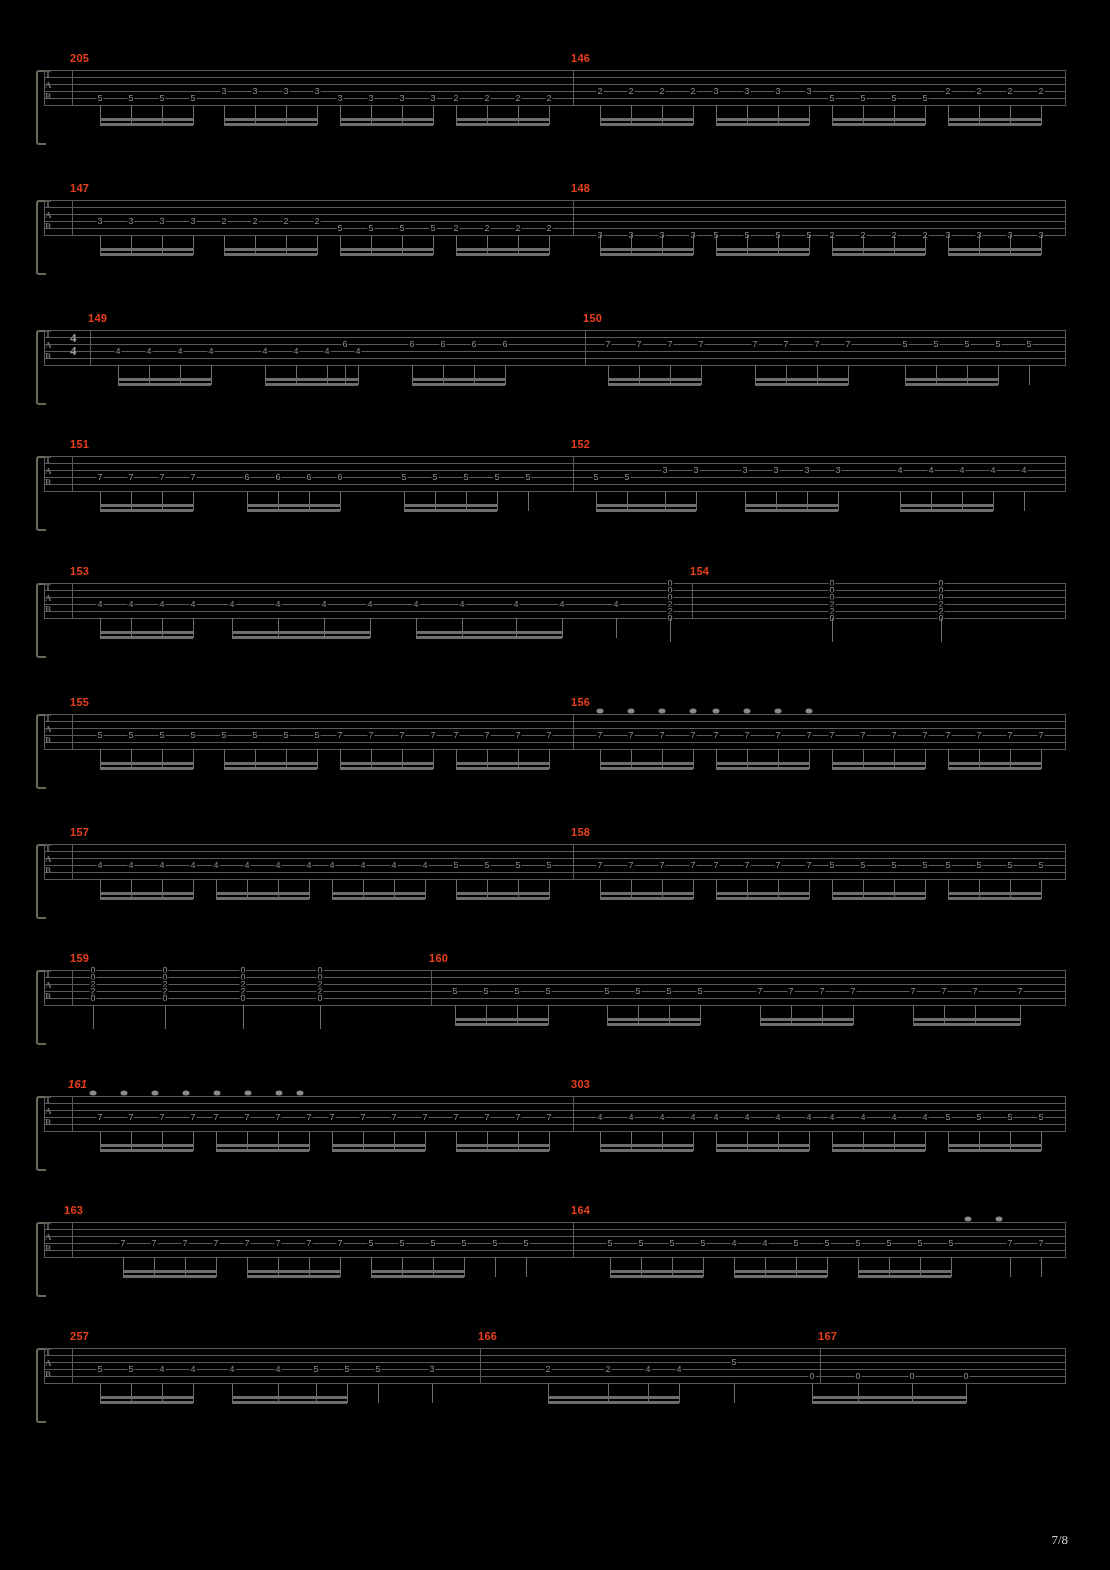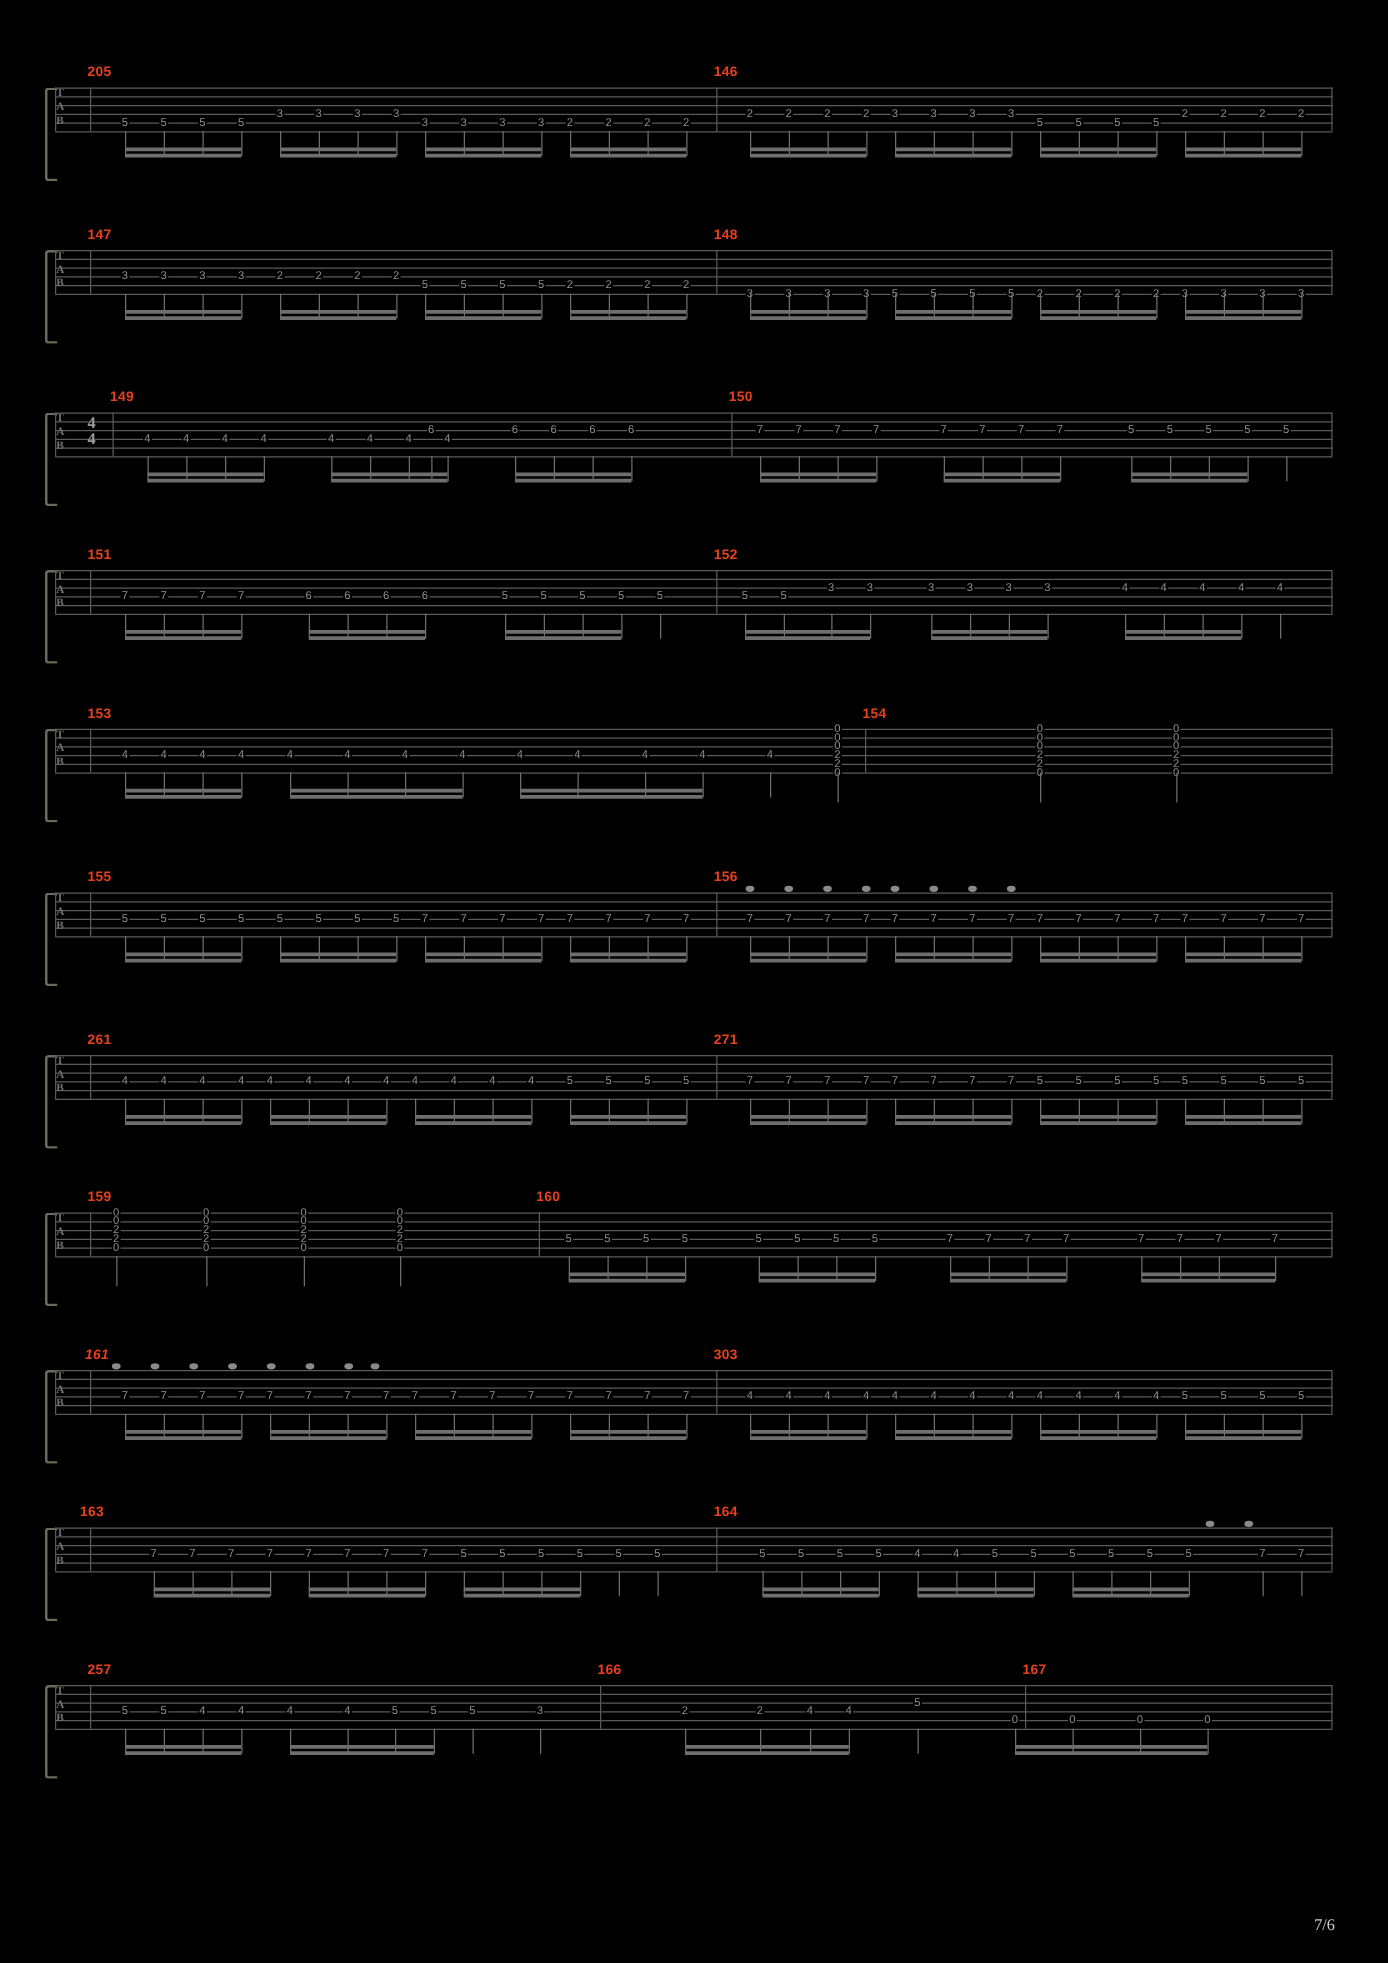--- a/index.html
+++ b/index.html
@@ -678,21 +678,21 @@
         <div class="sline" style="top: 14px;"></div>
         <div class="sline" style="top: 21px;"></div>
         <div class="sline" style="top: 28px;"></div>
         <div class="sline" style="top: 35px;"></div>
         <div class="barline" style="left: 0px; top: 0px; height: 35px;"></div>
         <div class="barline" style="left: 1021px; top: 0px; height: 35px;"></div>
       </div>
       <div class="tabletter" style="top: 18px;">T</div>
       <div class="tabletter" style="top: 29px;">A</div>
       <div class="tabletter" style="top: 40px;">B</div>
-      <div class="measure-num" style="left: 70px; top: 0px;">261</div>
+      <div class="measure-num" style="left: 70px; top: 0px;">157</div>
       <div class="barline" style="left: 28px; top: 18px; height: 35px; position: absolute; margin-left: 44px;"></div>
       <div class="note" style="left: 100px; top: 39px;">4</div>
       <div class="stem" style="left: 100px; top: 53px; height: 20px;"></div>
       <div class="note" style="left: 131px; top: 39px;">4</div>
       <div class="stem" style="left: 131px; top: 53px; height: 20px;"></div>
       <div class="note" style="left: 162px; top: 39px;">4</div>
       <div class="stem" style="left: 162px; top: 53px; height: 20px;"></div>
       <div class="note" style="left: 193px; top: 39px;">4</div>
       <div class="stem" style="left: 193px; top: 53px; height: 20px;"></div>
       <div class="note" style="left: 216px; top: 39px;">4</div>
@@ -720,21 +720,21 @@
       <div class="note" style="left: 549px; top: 39px;">5</div>
       <div class="stem" style="left: 549px; top: 53px; height: 20px;"></div>
       <div class="beam" style="left: 100px; width: 93px; top: 71px;"></div>
       <div class="beam" style="left: 100px; width: 93px; top: 66px;"></div>
       <div class="beam" style="left: 216px; width: 93px; top: 71px;"></div>
       <div class="beam" style="left: 216px; width: 93px; top: 66px;"></div>
       <div class="beam" style="left: 332px; width: 93px; top: 71px;"></div>
       <div class="beam" style="left: 332px; width: 93px; top: 66px;"></div>
       <div class="beam" style="left: 456px; width: 93px; top: 71px;"></div>
       <div class="beam" style="left: 456px; width: 93px; top: 66px;"></div>
-      <div class="measure-num" style="left: 571px; top: 0px;">271</div>
+      <div class="measure-num" style="left: 571px; top: 0px;">158</div>
       <div class="barline" style="left: 529px; top: 18px; height: 35px; position: absolute; margin-left: 44px;"></div>
       <div class="note" style="left: 600px; top: 39px;">7</div>
       <div class="stem" style="left: 600px; top: 53px; height: 20px;"></div>
       <div class="note" style="left: 631px; top: 39px;">7</div>
       <div class="stem" style="left: 631px; top: 53px; height: 20px;"></div>
       <div class="note" style="left: 662px; top: 39px;">7</div>
       <div class="stem" style="left: 662px; top: 53px; height: 20px;"></div>
       <div class="note" style="left: 693px; top: 39px;">7</div>
       <div class="stem" style="left: 693px; top: 53px; height: 20px;"></div>
       <div class="note" style="left: 716px; top: 39px;">7</div>
@@ -1114,13 +1114,13 @@
       <div class="note" style="left: 858px; top: 46px;">0</div>
       <div class="stem" style="left: 858px; top: 53px; height: 20px;"></div>
       <div class="note" style="left: 912px; top: 46px;">0</div>
       <div class="stem" style="left: 912px; top: 53px; height: 20px;"></div>
       <div class="note" style="left: 966px; top: 46px;">0</div>
       <div class="stem" style="left: 966px; top: 53px; height: 20px;"></div>
       <div class="beam" style="left: 812px; width: 154px; top: 71px;"></div>
       <div class="beam" style="left: 812px; width: 154px; top: 66px;"></div>
     </div>
   </div>
-<div class="page-num">7/6</div>
+<div class="page-num">7/8</div>
 
 </body></html>

